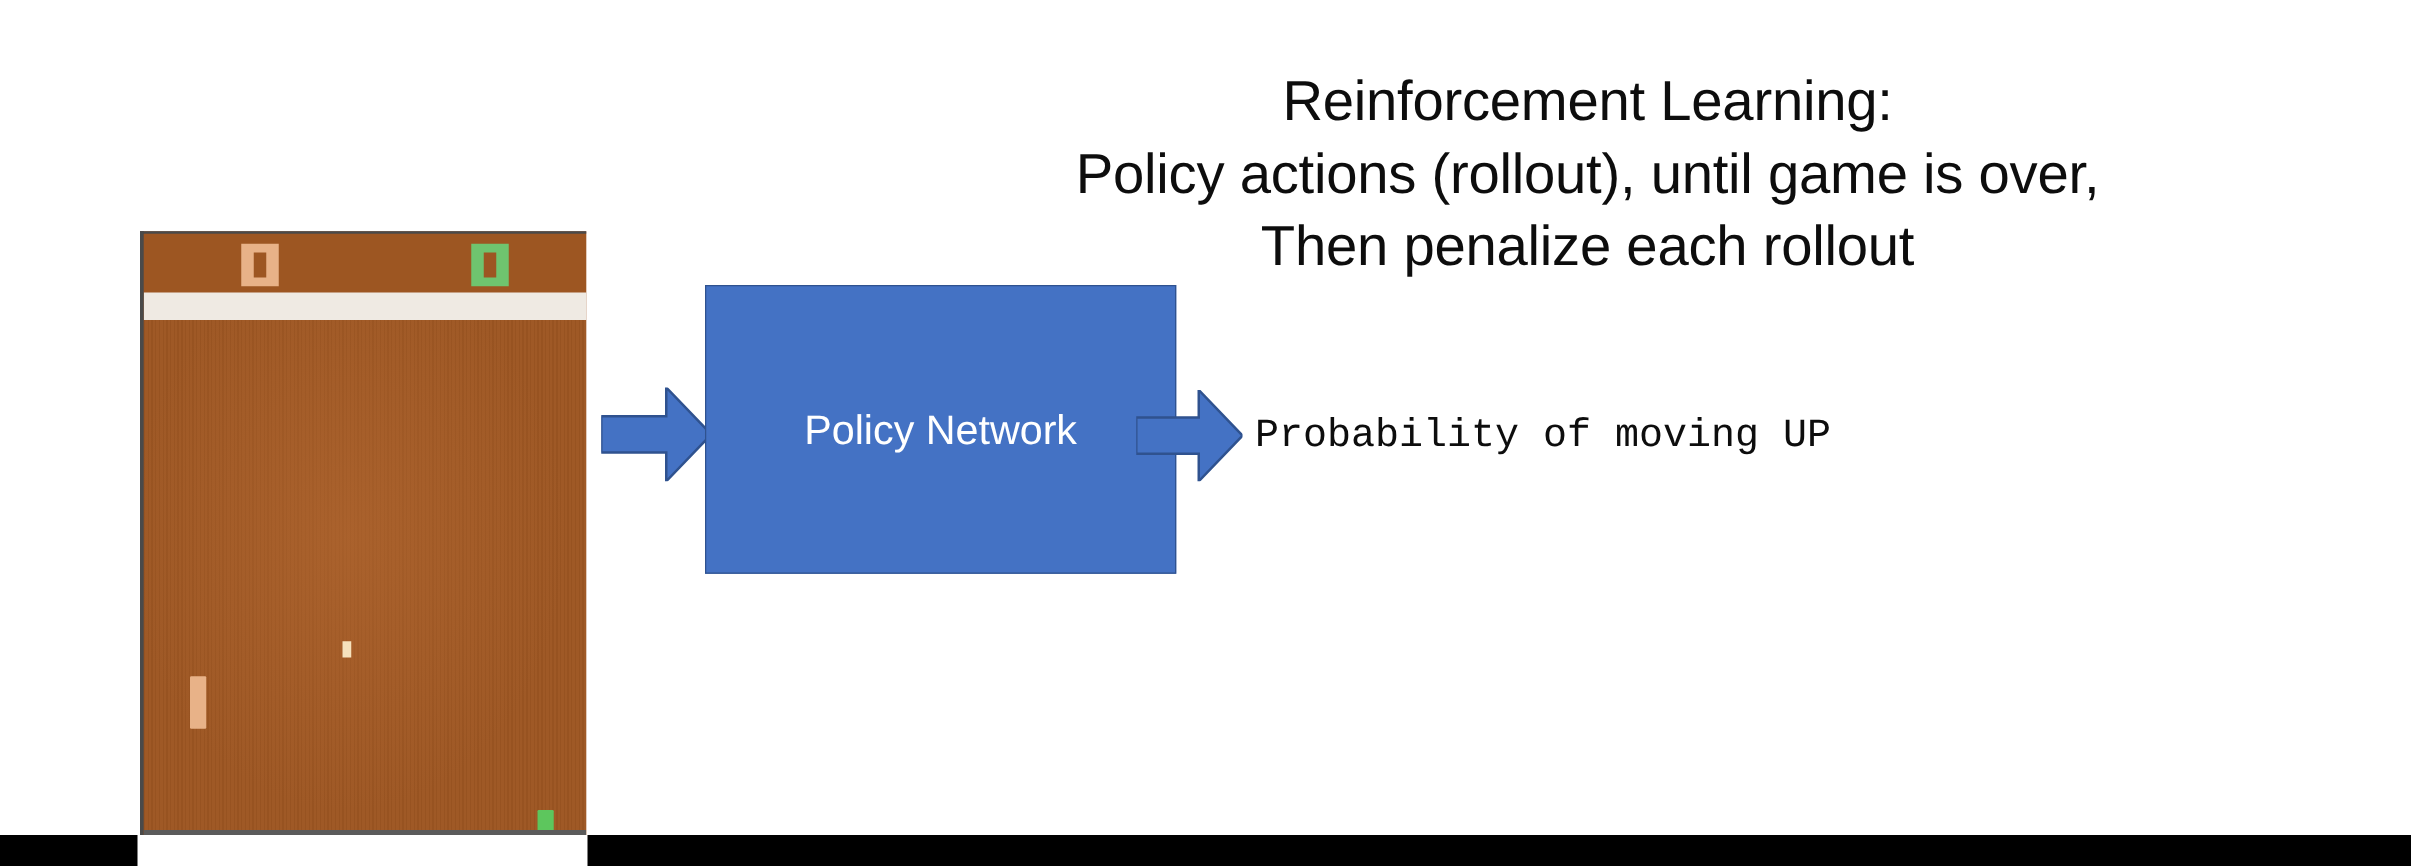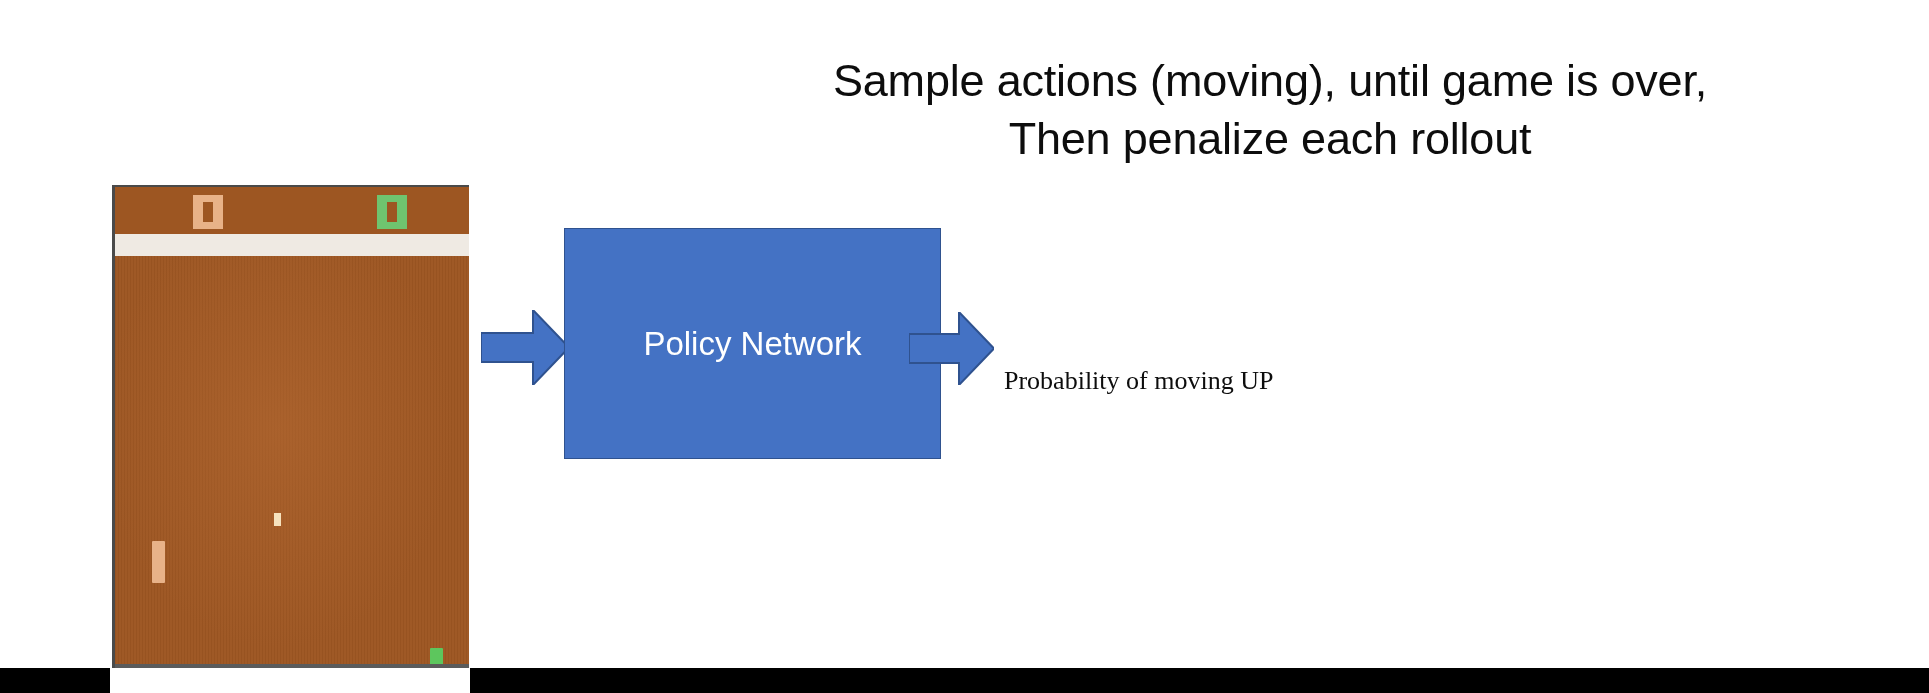--- a/index.html
+++ b/index.html
@@ -190,25 +190,24 @@
     font-size: 33px;
     color: #ffffff;
     white-space: nowrap;
   }
 
   
   .output-label {
     position: absolute;
     left: 1004px;
     top: 330px;
-    font-family: Liberation Serif, serif;
-    font-size: 26px;
+    font-family: Liberation Mono, monospace;
+    font-size: 32px;
     color: #0d0d0d;
     white-space: nowrap;
-    margin-top: 36px;
   }
 
   
   .bottom-bar {
     position: absolute;
     bottom: 0;
     height: 25px;
     background: #000000;
   }
   .bottom-bar-left {
@@ -238,21 +237,22 @@
     <div class="pong-field">
       <div class="paddle paddle-left"></div>
       <div class="paddle paddle-right"></div>
       <div class="pong-ball"></div>
       <div class="pong-bottom-edge"></div>
     </div>
 
   </div>
 
   <div class="heading-block">
-    <div class="heading-line">Sample actions (moving), until game is over,</div>
+    <div class="heading-line">Reinforcement Learning:</div>
+    <div class="heading-line">Policy actions (rollout), until game is over,</div>
     <div class="heading-line">Then penalize each rollout</div>
   </div>
 
   <div class="block-arrow arrow-input">
     <svg viewBox="0 0 88 75" preserveAspectRatio="none">
       <polygon points="0,23 52,23 52,0 88,37.5 52,75 52,52 0,52" fill="#4472c4" stroke="#2f528f" stroke-width="2"></polygon>
     </svg>
   </div>
 
   <div class="policy-box">

